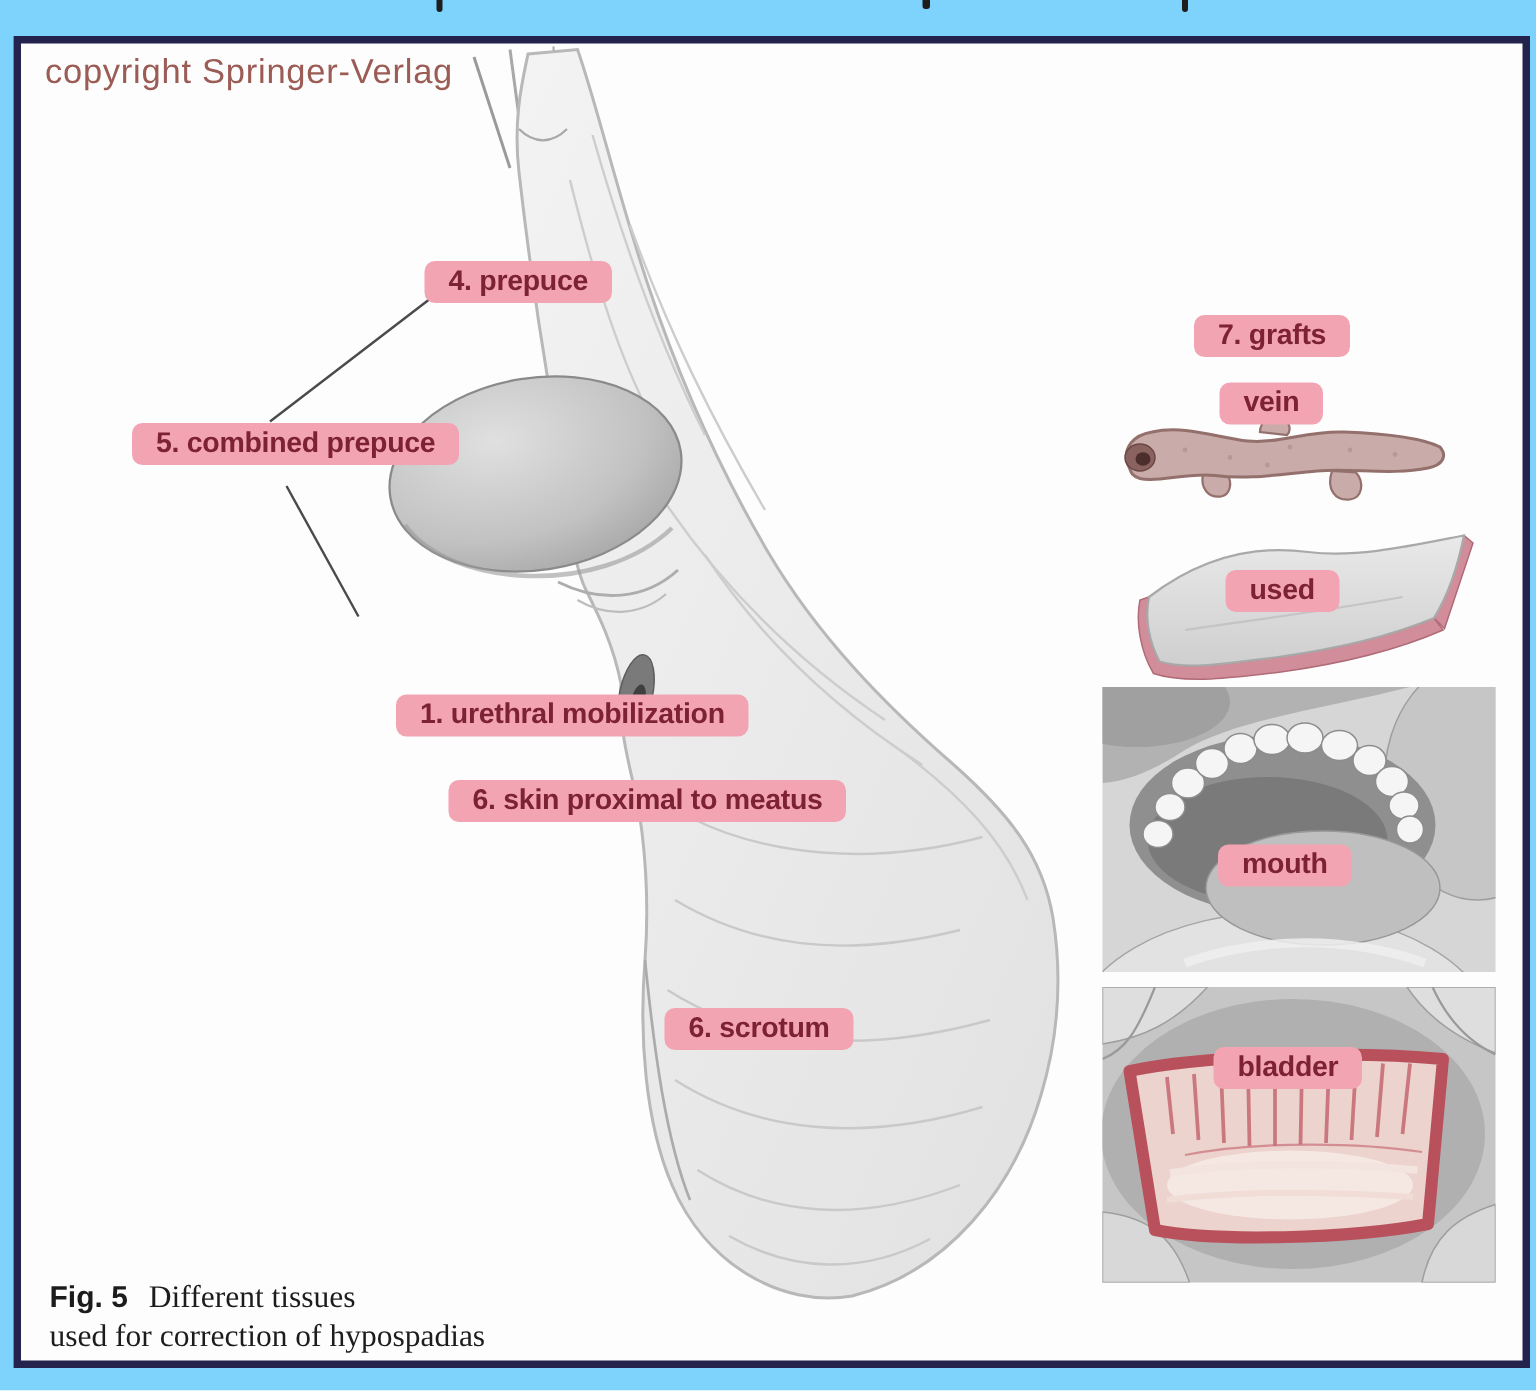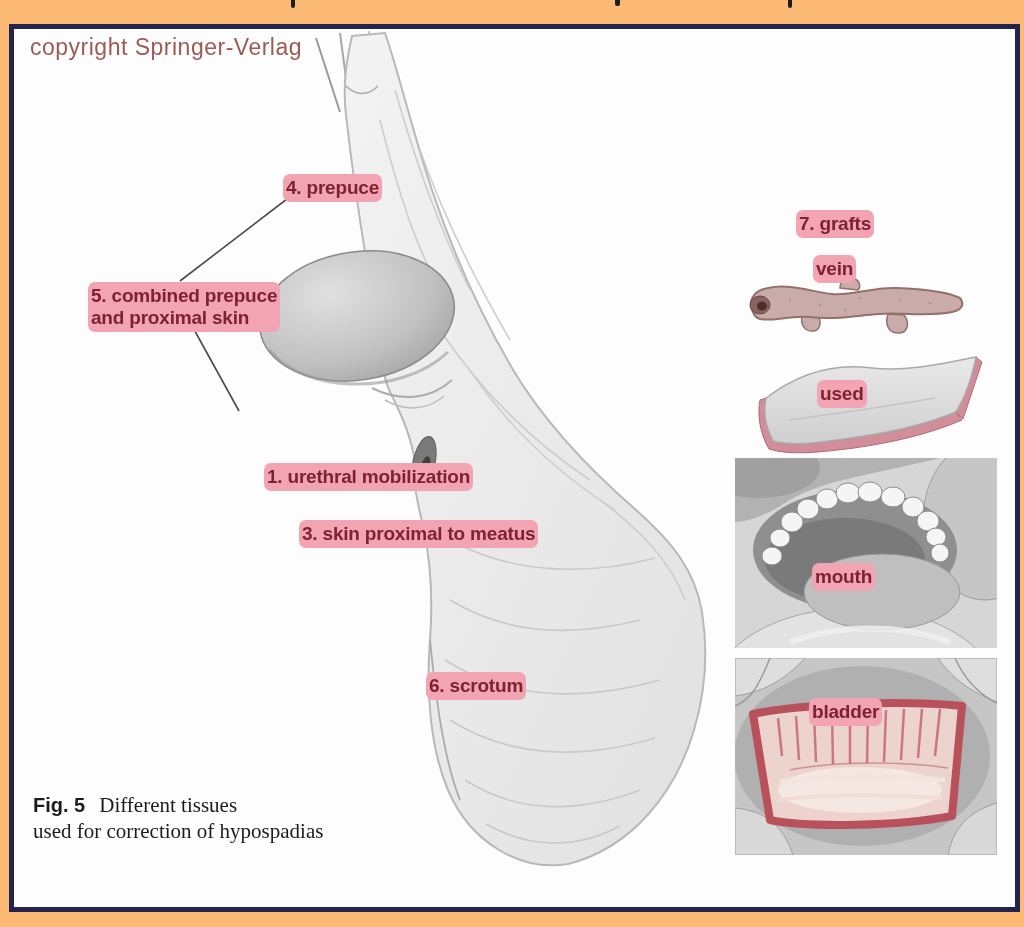--- a/index.html
+++ b/index.html
@@ -5,32 +5,32 @@
   :root{
     --label_bg:#f2a4b3;
     --label_text:#7d2134;
     --frame_border:#23234d;
     --copyright_color:#9b5c55;
     --caption_color:#1c1c1c;
     --line_color:#4a4a4a;
   }
   *{box-sizing:border-box;margin:0;padding:0}
   body{background:#ffffff;font-family:"Liberation Sans",sans-serif}
-  .page{position:relative;width:1024px;height:927px;background:#fdba74;overflow:hidden}
+  .page{position:relative;width:1024px;height:927px;background:#7dd3fc;overflow:hidden}
   .frame{position:absolute;left:9px;top:24px;width:1011px;height:888px;
          border:5px solid var(--frame_border);background:#fdfdfd}
   .artwork{position:absolute;left:0;top:0;width:1024px;height:927px;pointer-events:none}
   .copyright{position:absolute;left:30px;top:34px;font-size:23px;letter-spacing:.5px;
              color:var(--copyright_color);font-family:"Liberation Sans",sans-serif}
   .plabel{position:absolute;background:var(--label_bg);color:var(--label_text);
-          font:700 19px/1.15 "Liberation Sans",sans-serif;padding:3px 3px;
+          font:700 19px/1.15 "Liberation Sans",sans-serif;padding:3px 16px;
           border-radius:7px;white-space:nowrap;letter-spacing:-.2px}
   .plabel .ln{display:block;white-space:nowrap}
   .plabel.two-line{text-align:left}
-  .caption{position:absolute;left:33px;top:793px;width:330px;
+  .caption{position:absolute;left:33px;top:852px;width:330px;
            font-family:"Liberation Serif",serif;font-size:21px;line-height:1.22;
            color:var(--caption_color)}
   .caption .figno{font-family:"Liberation Sans",sans-serif;font-weight:700;font-size:20px;margin-right:14px}
   .topmark{position:absolute;top:0;background:#1d1d1d;border-radius:0 0 2px 2px}
 </style>
 </head>
 <body>
 
 <div class="page">
 
@@ -223,30 +223,29 @@
       </g>
     </g>
   </svg>
 
   <div class="copyright">copyright Springer-Verlag</div>
 
   <div class="plabel" style="left:283px;top:174px">4. prepuce</div>
 
   <div class="plabel two-line" style="left:88px;top:282px">
     <span class="ln">5. combined prepuce</span>
-    <span class="ln">and proximal skin</span>
   </div>
 
 
   <div class="plabel" style="left:264px;top:463px">1. urethral mobilization</div>
 
-  <div class="plabel" style="left:299px;top:520px">3. skin proximal to meatus</div>
-
-
-  <div class="plabel" style="left:426px;top:672px">6. scrotum</div>
+  <div class="plabel" style="left:299px;top:520px">6. skin proximal to meatus</div>
+
+
+  <div class="plabel" style="left:443px;top:672px">6. scrotum</div>
 
   <div class="plabel" style="left:796px;top:210px">7. grafts</div>
 
   <div class="plabel" style="left:813px;top:255px">vein</div>
 
   <div class="plabel" style="left:817px;top:380px">used</div>
 
   <div class="plabel" style="left:812px;top:563px">mouth</div>
 
   <div class="plabel" style="left:809px;top:698px">bladder</div>

